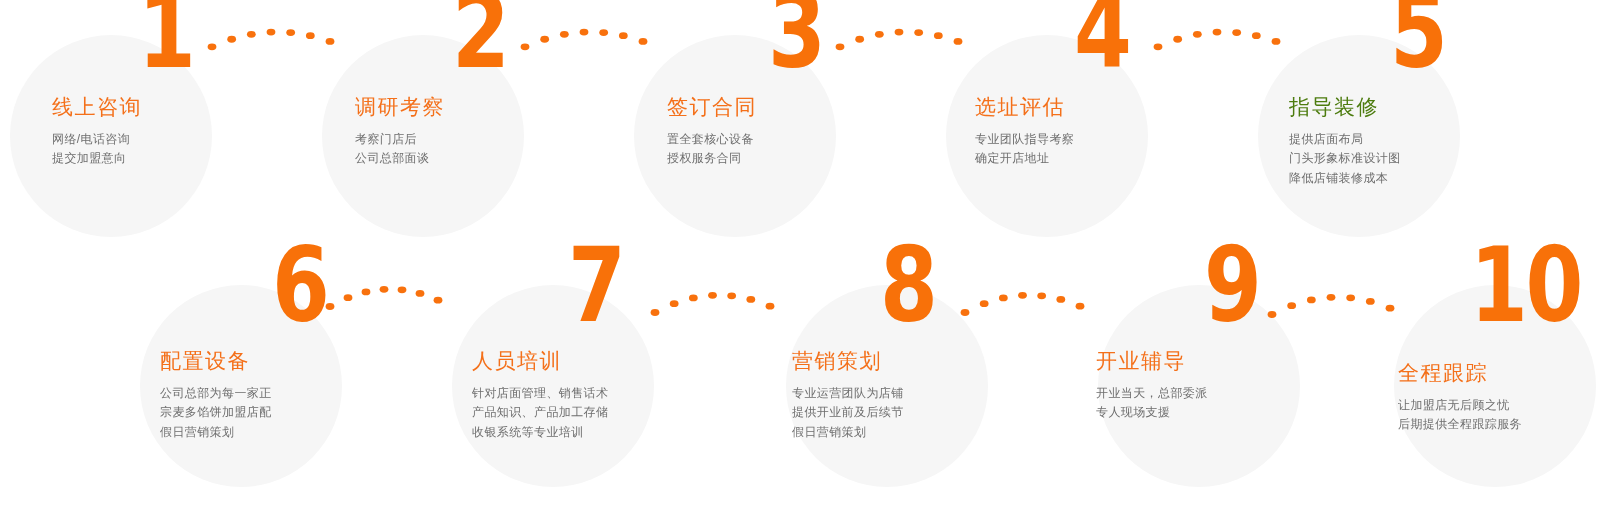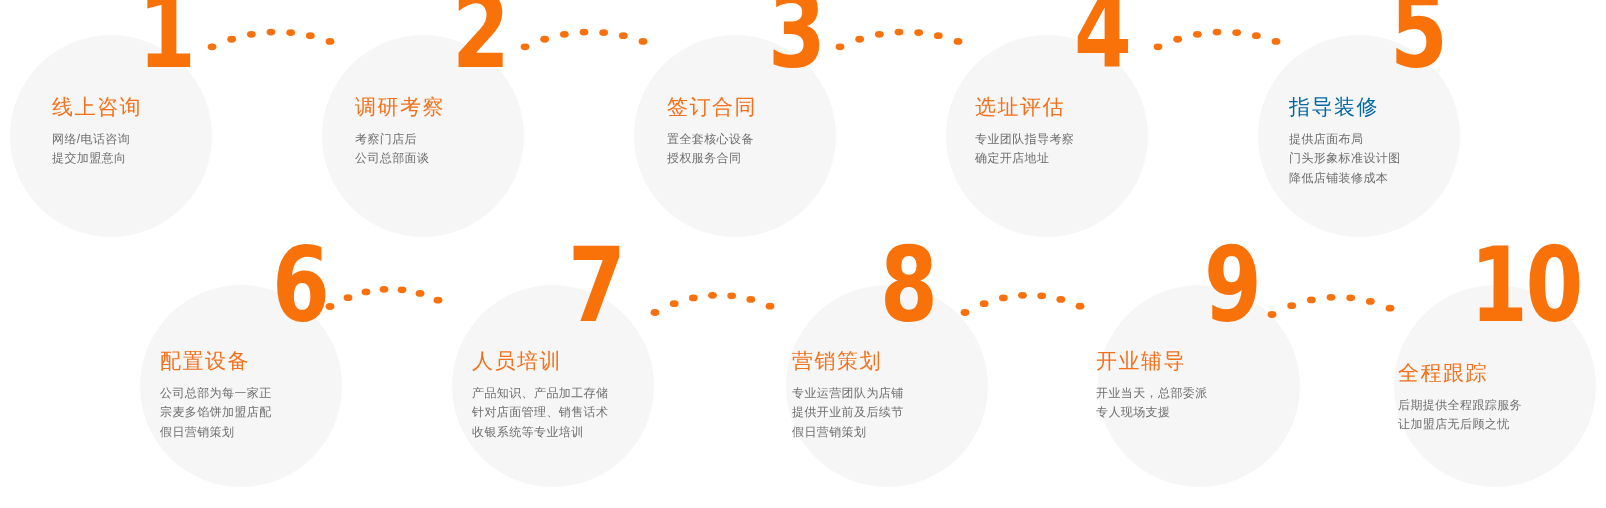--- a/index.html
+++ b/index.html
@@ -183,21 +183,21 @@
     <div class="step-body" style="left: 975px; top: 96px;">
       <div class="step-title" style="color: rgb(244, 112, 26);">选址评估</div>
       <div class="step-desc" style="color: rgb(110, 110, 110);">
         <div>专业团队指导考察</div>
         <div>确定开店地址</div>
       </div>
     </div>
     <div class="circle" style="left: 1258px; top: 35px; position: absolute; background: rgb(246, 246, 246);"></div>
     <div class="step-num" style="left: 1390px; top: -16px; color: rgb(248, 113, 9);">5</div>
     <div class="step-body" style="left: 1289px; top: 96px;">
-      <div class="step-title" style="color: #0369a1;">指导装修</div>
+      <div class="step-title" style="color: #4d7c0f;">指导装修</div>
       <div class="step-desc" style="color: rgb(110, 110, 110);">
         <div>提供店面布局</div>
         <div>门头形象标准设计图</div>
         <div>降低店铺装修成本</div>
       </div>
     </div>
     <div class="circle" style="left: 140px; top: 285px; position: absolute; background: rgb(246, 246, 246);"></div>
     <div class="step-num" style="left: 272px; top: 238px; color: rgb(248, 113, 9);">6</div>
     <div class="step-body" style="left: 160px; top: 350px;">
       <div class="step-title" style="color: rgb(244, 112, 26);">配置设备</div>
@@ -205,22 +205,22 @@
         <div>公司总部为每一家正</div>
         <div>宗麦多馅饼加盟店配</div>
         <div>假日营销策划</div>
       </div>
     </div>
     <div class="circle" style="left: 452px; top: 285px; position: absolute; background: rgb(246, 246, 246);"></div>
     <div class="step-num" style="left: 568px; top: 238px; color: rgb(248, 113, 9);">7</div>
     <div class="step-body" style="left: 472px; top: 350px;">
       <div class="step-title" style="color: rgb(244, 112, 26);">人员培训</div>
       <div class="step-desc" style="color: rgb(110, 110, 110);">
+        <div>针对店面管理、销售话术</div>
         <div>产品知识、产品加工存储</div>
-        <div>针对店面管理、销售话术</div>
         <div>收银系统等专业培训</div>
       </div>
     </div>
     <div class="circle" style="left: 786px; top: 285px; position: absolute; background: rgb(246, 246, 246);"></div>
     <div class="step-num" style="left: 880px; top: 238px; color: rgb(248, 113, 9);">8</div>
     <div class="step-body" style="left: 792px; top: 350px;">
       <div class="step-title" style="color: rgb(244, 112, 26);">营销策划</div>
       <div class="step-desc" style="color: rgb(110, 110, 110);">
         <div>专业运营团队为店铺</div>
         <div>提供开业前及后续节</div>
@@ -234,17 +234,17 @@
       <div class="step-desc" style="color: rgb(110, 110, 110);">
         <div>开业当天，总部委派</div>
         <div>专人现场支援</div>
       </div>
     </div>
     <div class="circle" style="left: 1394px; top: 285px; position: absolute; background: rgb(246, 246, 246);"></div>
     <div class="step-num" style="left: 1470px; top: 238px; color: rgb(248, 113, 9);">10</div>
     <div class="step-body" style="left: 1398px; top: 350px; margin-top: 12px;">
       <div class="step-title" style="color: rgb(244, 112, 26);">全程跟踪</div>
       <div class="step-desc" style="color: rgb(110, 110, 110);">
+        <div>让加盟店无后顾之忧</div>
         <div>后期提供全程跟踪服务</div>
-        <div>让加盟店无后顾之忧</div>
       </div>
     </div>
   </div>
 
 </body></html>

